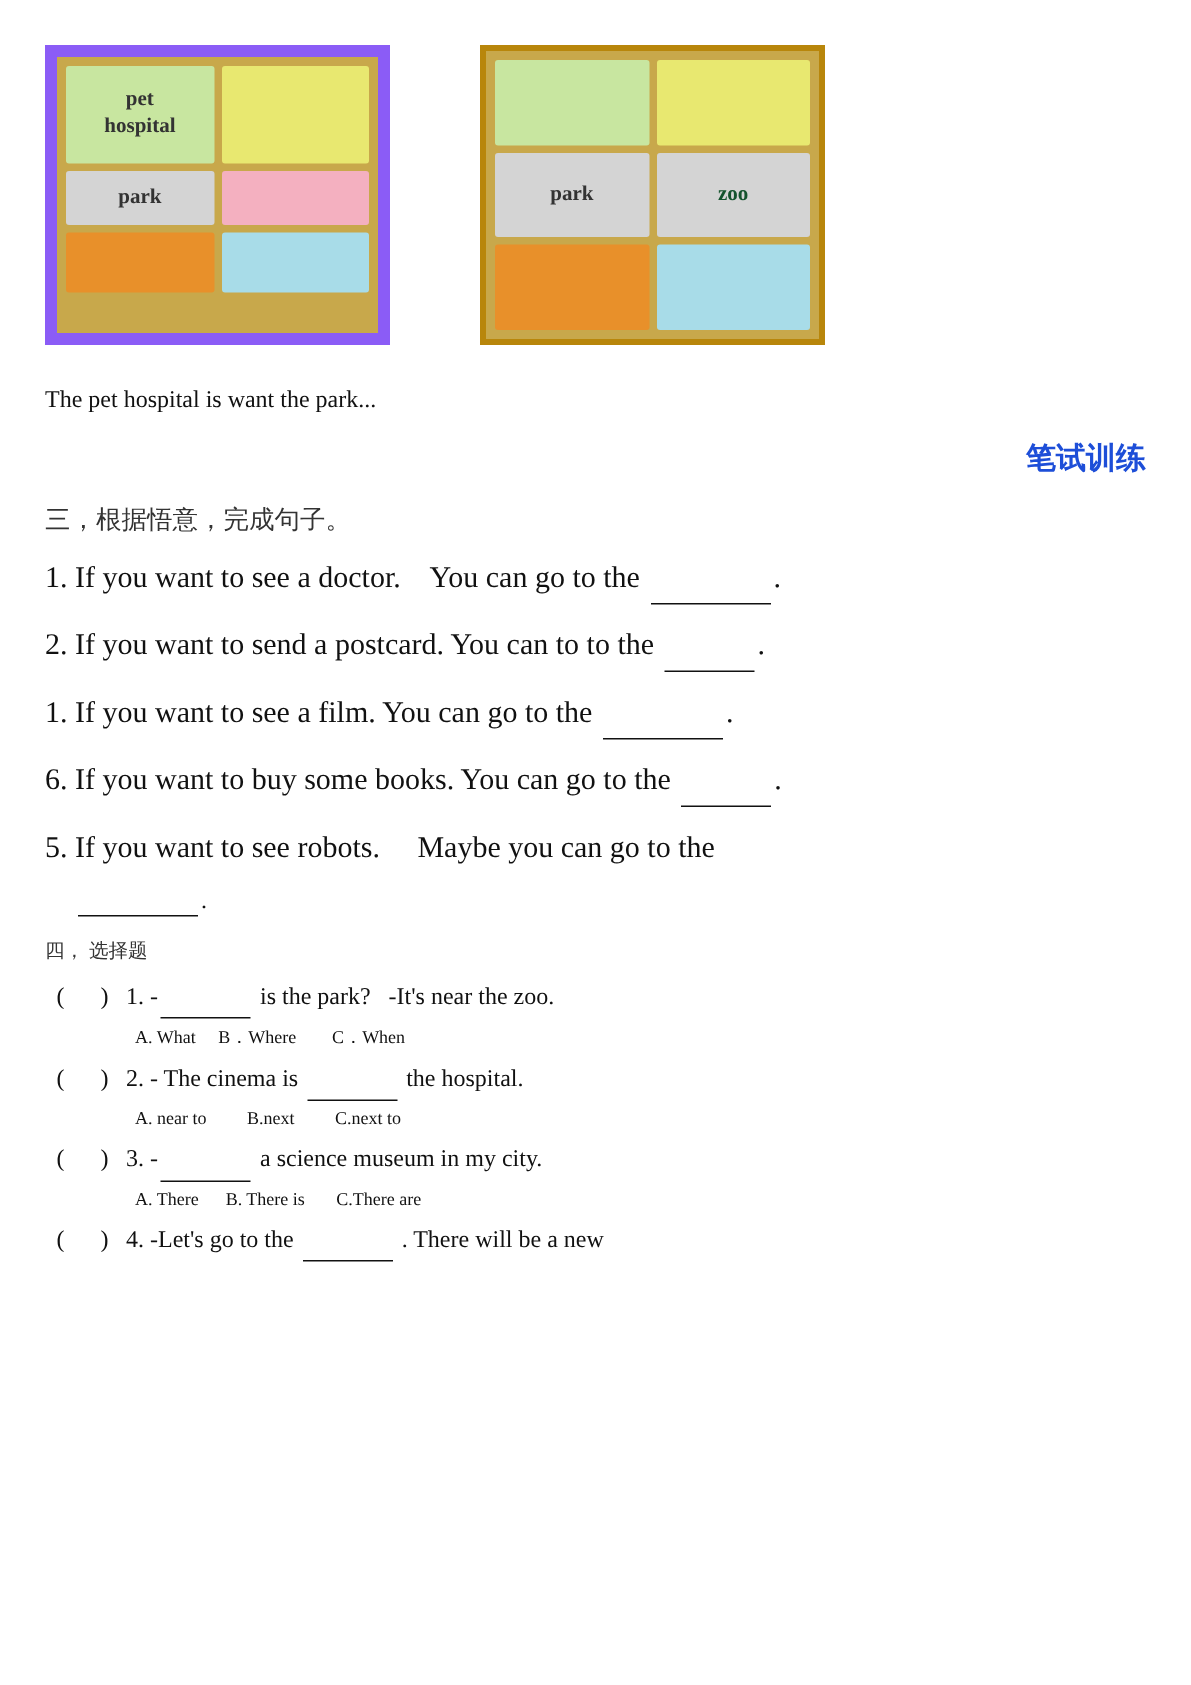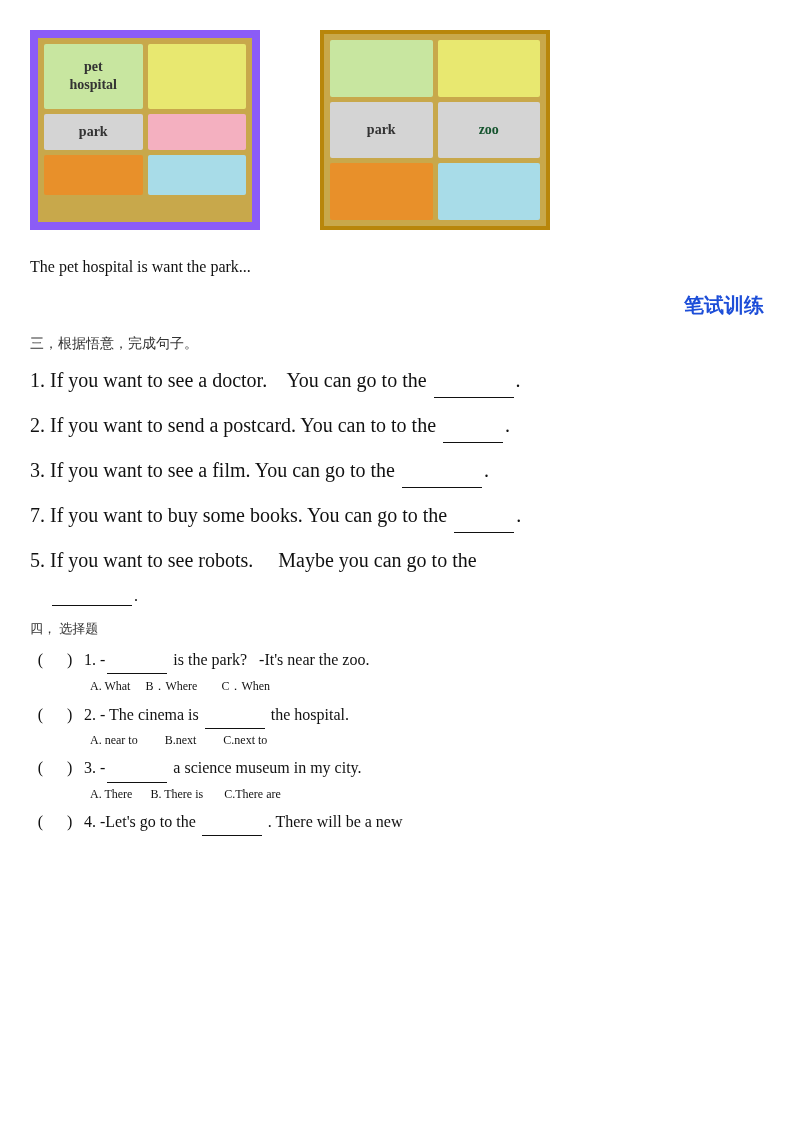--- a/index.html
+++ b/index.html
@@ -154,21 +154,21 @@
     .section-title {
       text-align: right;
       color: #1d4ed8;
       font-size: 20px;
       font-weight: bold;
       margin-bottom: 16px;
       font-family: "SimSun", "STSong", serif;
     }
 
     .subsection-label {
-      font-size: 14px;
+      font-size: 17px;
       color: #333;
       margin-bottom: 10px;
       font-family: "SimSun", "STSong", serif;
     }
 
     .exercise-item {
       margin-bottom: 10px;
       font-size: 20px;
       line-height: 1.7;
       color: #111;
@@ -252,26 +252,26 @@
   <span>1. If you want to see a doctor. &nbsp;&nbsp; You can go to the</span>
   <span class="underline">&nbsp;&nbsp;&nbsp;&nbsp;&nbsp;&nbsp;&nbsp;</span>.
 </div>
 
 <div class="exercise-item">
   <span>2. If you want to send a postcard. You can to to the</span>
   <span class="underline-sm">&nbsp;&nbsp;&nbsp;&nbsp;&nbsp;</span>.
 </div>
 
 <div class="exercise-item">
-  <span>3. If you want to see a film.  You can go to the</span>
+  <span>1. If you want to see a film.  You can go to the</span>
   <span class="underline">&nbsp;&nbsp;&nbsp;&nbsp;&nbsp;&nbsp;&nbsp;</span>.
 </div>
 
 <div class="exercise-item">
-  <span>7. If you want to buy some books.  You can go to the</span>
+  <span>6. If you want to buy some books.  You can go to the</span>
   <span class="underline-sm">&nbsp;&nbsp;&nbsp;&nbsp;</span>.
 </div>
 
 <div class="exercise-item">
   <span>5. If you want to see robots. &nbsp;&nbsp;&nbsp; Maybe you can go to the</span>
 </div>
 <div style="margin-left: 20px; margin-bottom: 14px; font-size: 16px;">
   <span class="underline">&nbsp;&nbsp;&nbsp;&nbsp;&nbsp;&nbsp;&nbsp;</span>.
 </div>
 

